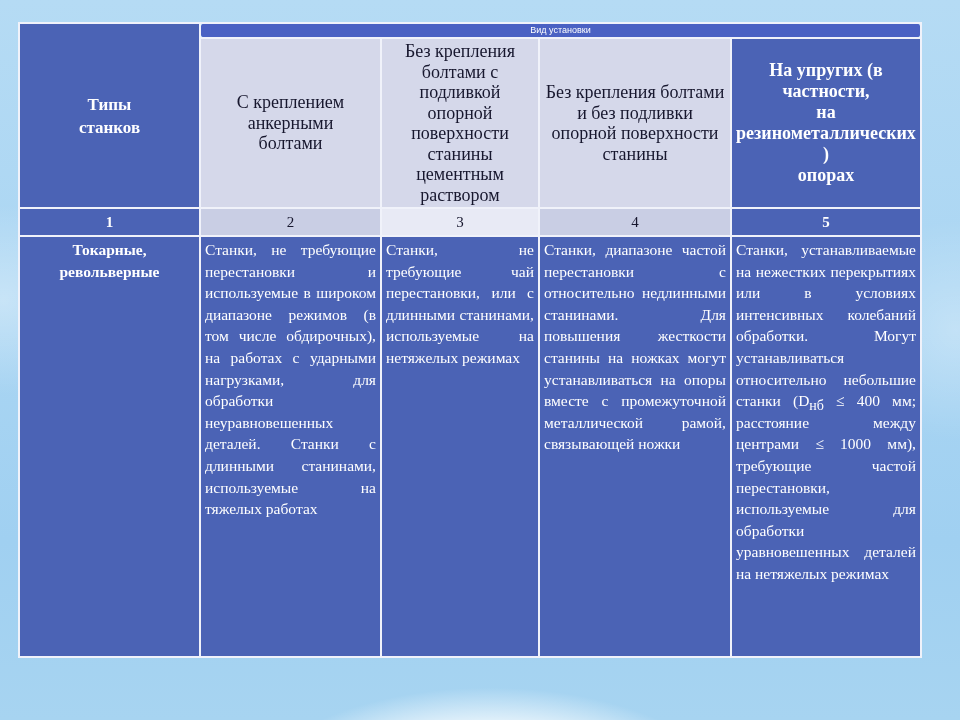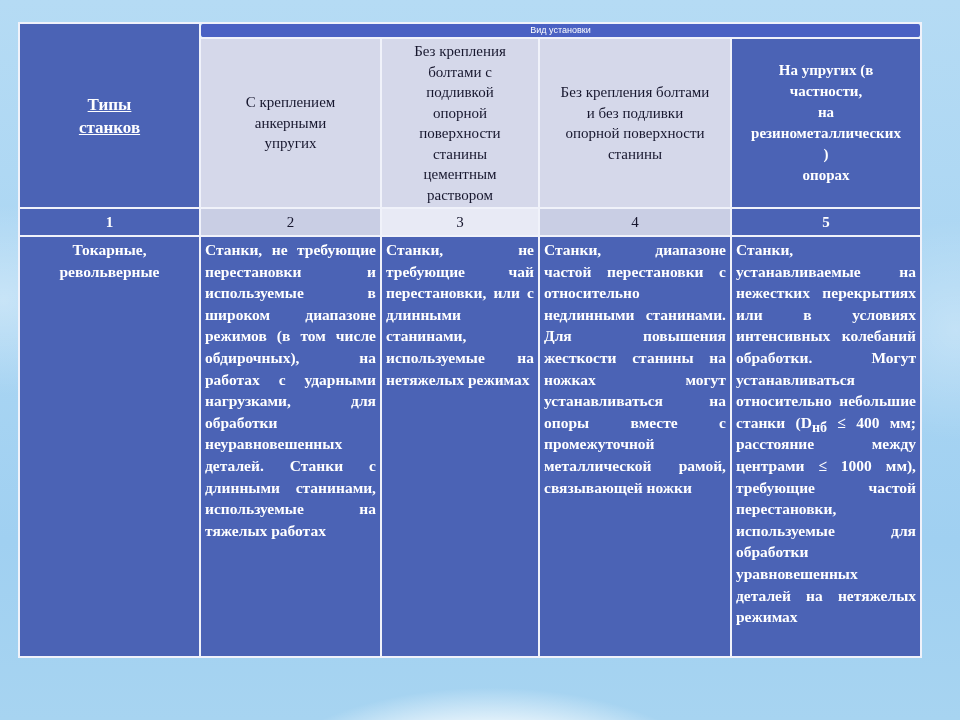--- a/index.html
+++ b/index.html
@@ -39,37 +39,36 @@
     font-family: "Liberation Sans", sans-serif;
     font-size: 9px; line-height: 9px;
     text-align: center; vertical-align: middle;
     padding: 0 2px;
     border-radius: 6px;
   }
   .col1-head {
     font-weight: bold; font-size: 17px; line-height: 23px;
     text-align: center; vertical-align: middle;
     white-space: pre-line;
-    text-decoration: underline;
   }
   .head-cell {
-    font-size: 15px; line-height: 20.5px;
+    font-size: 18px; line-height: 20.5px;
     text-align: center; vertical-align: middle;
     white-space: pre-line;
   }
   .head-cell.em { font-weight: bold; line-height: 21px; }
   .num-cell {
     height: 22px;
     font-size: 15px; line-height: 18px;
     text-align: center; vertical-align: middle;
   }
   .num-cell.em { font-weight: bold; }
   .body-cell {
     vertical-align: top;
-    font-weight: bold;
+    font-weight: normal;
     font-size: 15.5px; line-height: 21.6px;
     text-align: justify;
     padding: 3px 5px 4px 6px;
   }
   .body-first {
     vertical-align: top;
     font-weight: bold;
     font-size: 15.5px; line-height: 21.6px;
     text-align: center;
     white-space: pre-line;
@@ -96,21 +95,21 @@
     <tbody>
         <tr style="height:10px">
       <td class="c-blue col1-head" rowspan="2">Типы
 станков</td>
       <td class="c-band band-cell" colspan="4">Вид установки</td>
     </tr>
 
     <tr style="height:165px">
       <td class="c-light head-cell">С креплением
 анкерными
-упругих</td>
+болтами</td>
       <td class="c-light head-cell">Без крепления
 болтами с
 подливкой
 опорной
 поверхности
 станины
 цементным
 раствором</td>
       <td class="c-light head-cell">Без крепления болтами
 и без подливки

